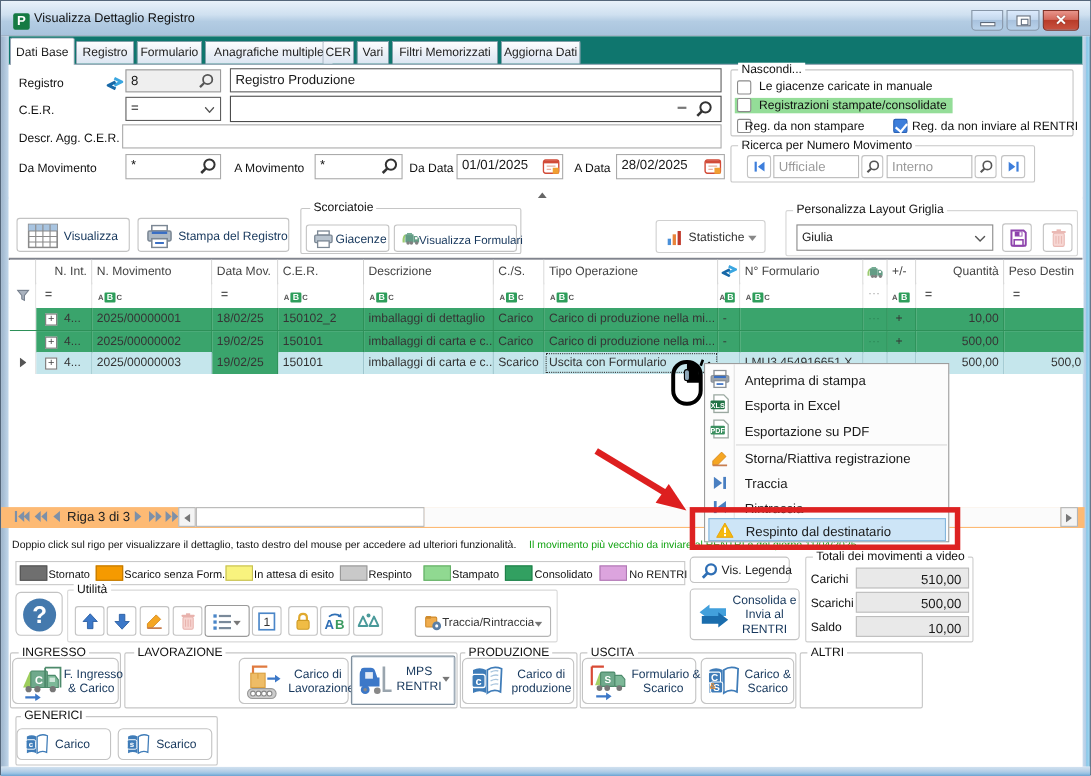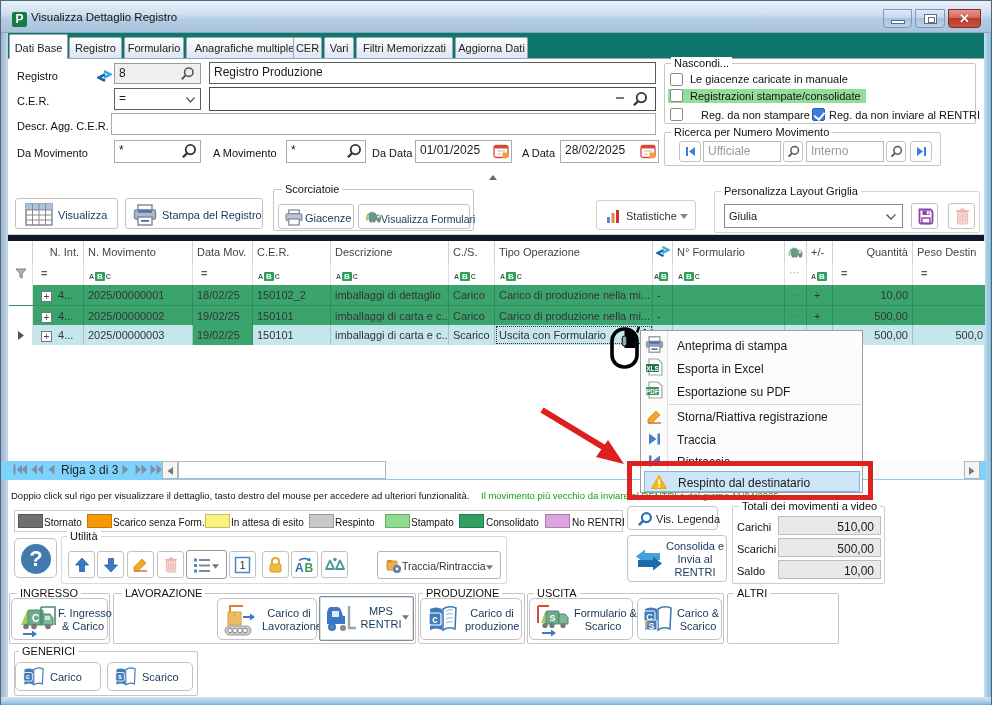--- a/index.html
+++ b/index.html
@@ -156,21 +156,21 @@
     </svg>
 
     <div class="fieldset" style="left:656px;top:4px;width:312px;height:61px;">
       <div class="fieldlab" style="left:6px;top:-7px;">Nascondi...</div>
       <div class="cb" style="left:5px;top:9px;"></div>
       <div class="lbl" style="left:25px;top:9px;">Le giacenze caricate in manuale</div>
       <div class="abs" style="left:3px;top:25px;width:198px;height:14px;background:#94dd98;"></div>
       <div class="cb" style="left:5px;top:25px;"></div>
       <div class="lbl" style="left:25px;top:26px;">Registrazioni stampate/consolidate</div>
       <div class="cb" style="left:5px;top:44px;"></div>
-      <div class="lbl" style="left:36px;top:45px;">Reg. da non stampare</div>
+      <div class="lbl" style="left:12px;top:45px;">Reg. da non stampare</div>
       <div class="cb checked" style="left:147px;top:44px;"></div>
       <div class="lbl" style="left:164px;top:45px;">Reg. da non inviare al RENTRI</div>
     </div>
 
     <div class="fieldset" style="left:656px;top:73px;width:277px;height:34px;">
       <div class="fieldlab" style="left:6px;top:-7px;">Ricerca per Numero Movimento</div>
       <div class="btn" style="left:14px;top:8px;width:22px;height:21px;">
         <svg width="11" height="11" viewBox="0 0 11 11" style="margin-top:4px;">
             <rect x="1" y="1" width="2" height="9" fill="#3d7edb"></rect>
             <path d="M10 1 L10 10 L4 5.5 Z" fill="#3d7edb"></path>
@@ -281,21 +281,21 @@
         <rect x="2.5" y="4" width="10" height="12" rx="1.5" fill="#f2b8b2" stroke="#d98077"></rect>
         <rect x="1" y="2" width="13" height="2" rx="1" fill="#d98077"></rect>
         <rect x="5.5" y="0.5" width="4" height="2" fill="#d98077"></rect>
         <line x1="5" y1="6.5" x2="5" y2="13.5" stroke="#d98077"></line>
           <line x1="7.5" y1="6.5" x2="7.5" y2="13.5" stroke="#d98077"></line>
           <line x1="10" y1="6.5" x2="10" y2="13.5" stroke="#d98077"></line>
       </svg>
     </div>
   </div>
 
-  <div class="abs" id="gridwrap" style="left:7px;top:234px;width:976px;height:226px;background:#fff;border-top:6px solid #0f172a;">
+  <div class="abs" id="gridwrap" style="left:7px;top:234px;width:976px;height:226px;background:#fff;border-top:1px solid #0f172a;">
 
     <div class="abs" style="left:1px;top:0px;width:976px;height:22px;border-bottom:1px solid #c0c0c0;">
       <div class="gh" style="left:0;width:24px;"></div>
       <div class="gh" style="left:24px;width:51px;text-align:right;">N. Int.</div>
       <div class="gh" style="left:75px;width:109px;">N. Movimento</div>
       <div class="gh" style="left:184px;width:60px;">Data Mov.</div>
       <div class="gh" style="left:244px;width:78px;">C.E.R.</div>
       <div class="gh" style="left:322px;width:118px;">Descrizione</div>
       <div class="gh" style="left:440px;width:46px;">C./S.</div>
       <div class="gh" style="left:486px;width:158px;">Tipo Operazione</div>
@@ -393,21 +393,21 @@
       <div class="gc rowsel" style="left:486px;width:158px;outline:1px dotted #333;outline-offset:-2px;">Uscita con Formulario</div>
       <div class="gc rowsel" style="left:644px;width:20px;"></div>
       <div class="gc rowsel" style="left:664px;width:112px;">LMU3 454916651 X</div>
       <div class="gc rowsel" style="left:776px;width:22px;"></div>
       <div class="gc rowsel" style="left:798px;width:26px;"></div>
       <div class="gc rowsel" style="left:824px;width:80px;text-align:right;">500,00</div>
       <div class="gc rowsel" style="left:904px;width:72px;border-right:none;text-align:right;padding-right:2px;">500,0</div>
     </div>
   </div>
 
-  <div class="abs" id="navbar" style="left:0px;top:460px;width:985px;height:19px;background:#7dd3fc;">
+  <div class="abs" id="navbar" style="left:0px;top:460px;width:985px;height:19px;background:#fdba74;">
     <svg class="vcr" style="left:12px;" width="14" height="11" viewBox="0 0 14 11">
         <rect x="0.5" y="0.5" width="2" height="10" fill="#7d90a8"></rect>
         <path d="M9 0.5 L9 10.5 L3.5 5.5 Z" fill="#7d90a8"></path>
         <path d="M14 0.5 L14 10.5 L8.5 5.5 Z" fill="#7d90a8"></path>
       </svg>
     <svg class="vcr" style="left:30px;" width="12" height="11" viewBox="0 0 12 11">
         <path d="M6 0.5 L6 10.5 L0.5 5.5 Z" fill="#7d90a8"></path>
         <path d="M12 0.5 L12 10.5 L6.5 5.5 Z" fill="#7d90a8"></path>
       </svg>
     <svg class="vcr" style="left:47px;" width="7" height="11" viewBox="0 0 7 11">

